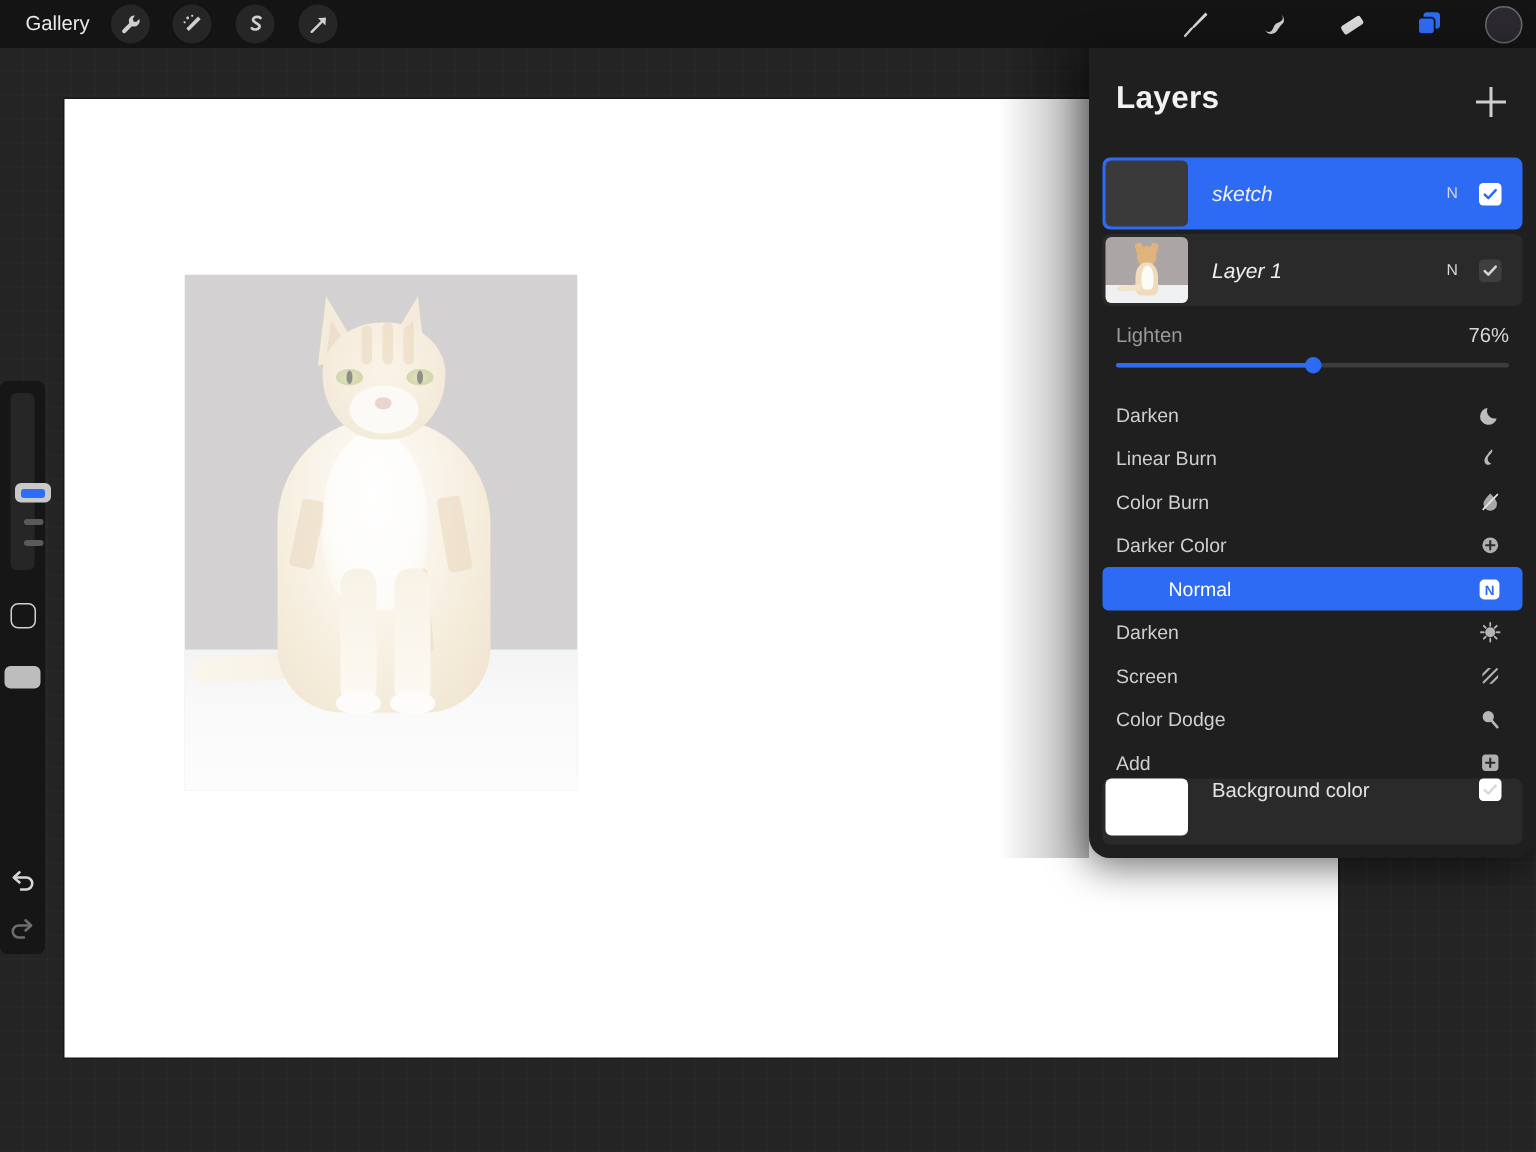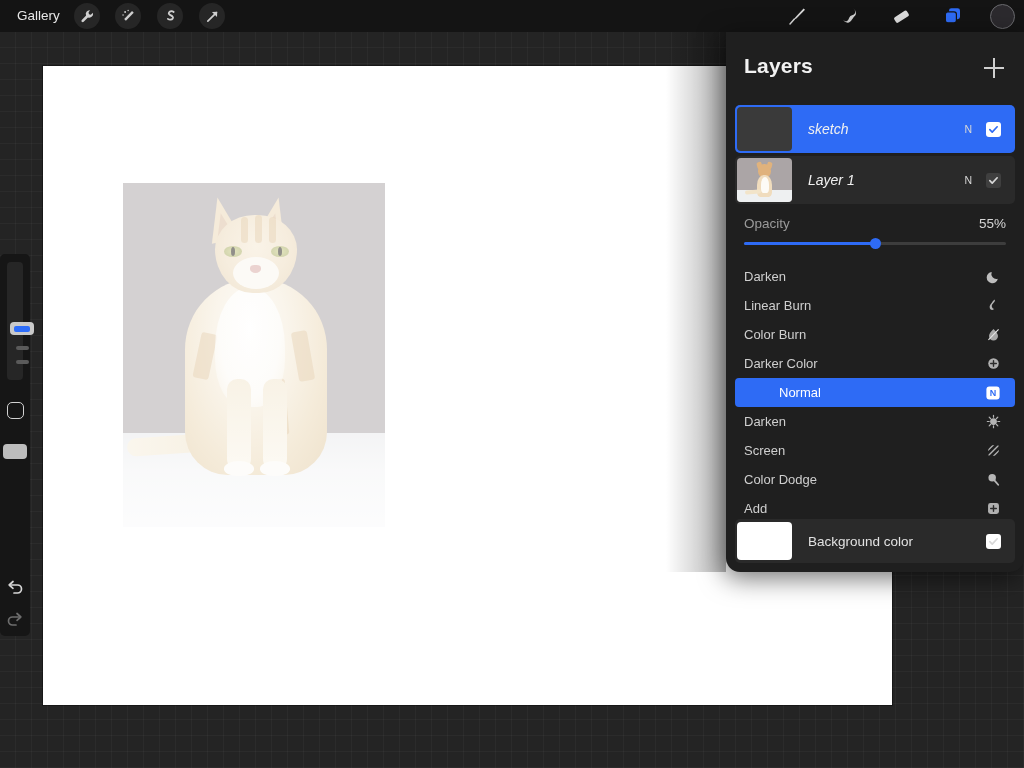--- a/index.html
+++ b/index.html
@@ -290,21 +290,21 @@
     width: 18px; height: 18px; margin-right: 13px;
     display: flex; align-items: center; justify-content: center;
     flex: 0 0 auto;
   }
 
   
   #bg-row {
     position: absolute; left: 9px; right: 9px; bottom: 9px;
     height: 44px; border-radius: 5px;
     background: #2a2a2a;
-    display: flex; align-items: center;
+    display: flex; 
     cursor: pointer;
   }
   #bg-swatch {
     width: 55px; height: 38px; margin-left: 2px;
     background: #ffffff; border-radius: 4px; flex: 0 0 auto;
   }
   #bg-label { margin-left: 16px; color: #e2e2e2; font-size: 13.5px; flex:1 1 auto; }
 
   
   #panel-shadow {
@@ -473,22 +473,22 @@
     <div class="layer-name">Layer 1</div>
     <div class="blend-tag">N</div>
     <div class="vis-box">
       <svg width="11" height="11" viewBox="0 0 12 12">
           <path d="M2 6.2 L4.6 8.8 L10 3" fill="none" stroke="#d8d8d8" stroke-width="1.8" stroke-linecap="round" stroke-linejoin="round"></path>
         </svg>
     </div>
   </div>
 
   <div id="opacity-block">
-    <div id="opacity-label">Opacity</div>
-    <div id="opacity-value">55%</div>
+    <div id="opacity-label">Lighten</div>
+    <div id="opacity-value">76%</div>
     <div id="opacity-track">
       <div id="opacity-fill" style="width: 50%;"></div>
       <div id="opacity-knob" style="left: 50%;"></div>
     </div>
   </div>
 
   <div id="blend-list">
 
     <div class="blend-row">
       <div class="blend-label">Darken</div>

